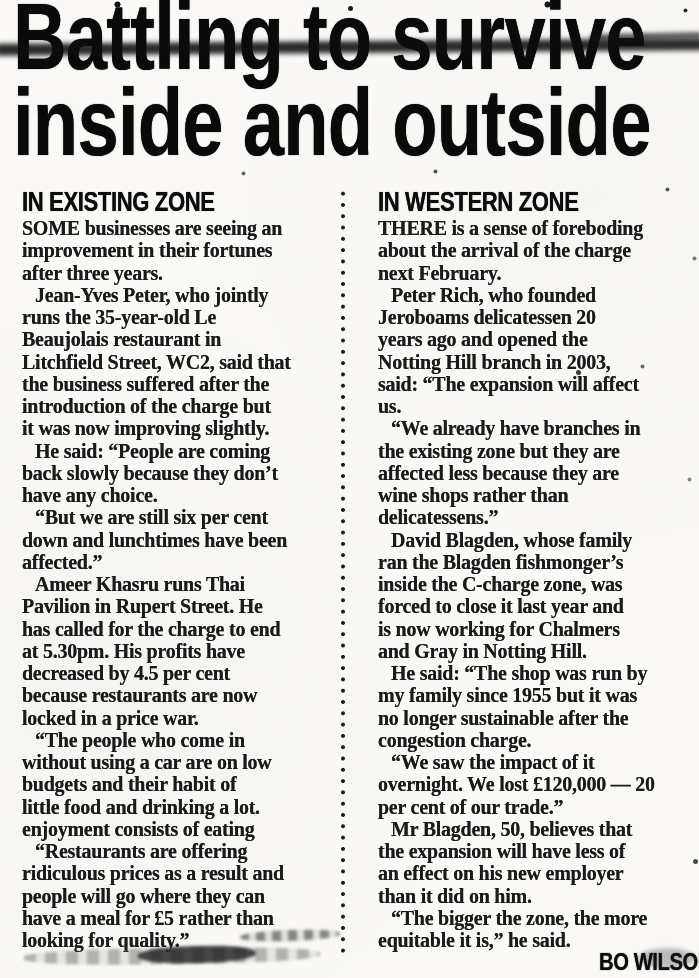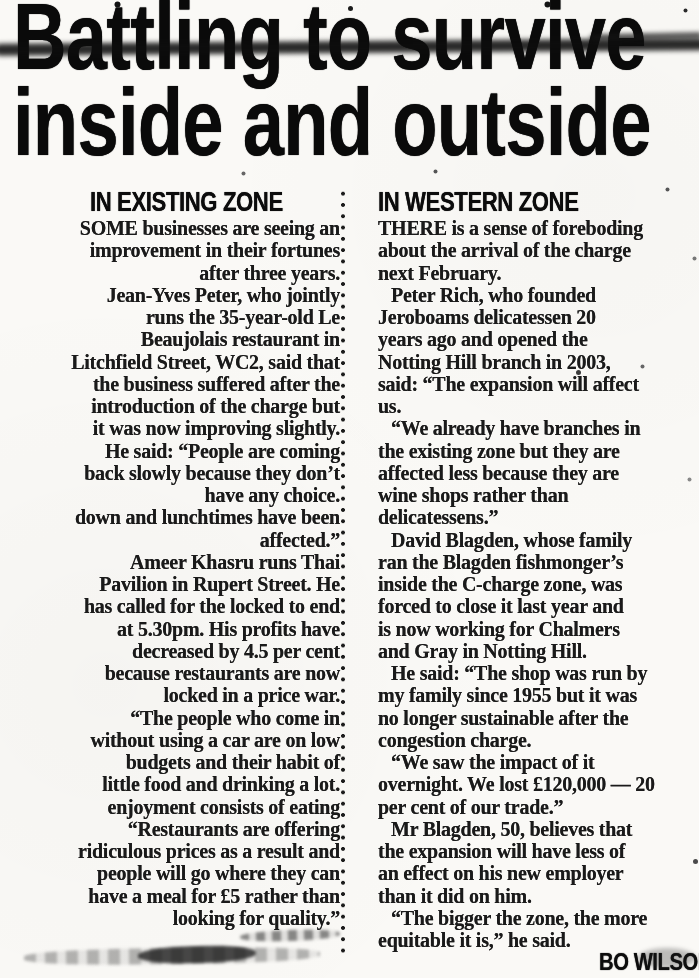--- a/index.html
+++ b/index.html
@@ -52,21 +52,21 @@
     top: 33px; left: 590px;
     width: 112px; height: 7px;
     background: rgba(20,20,20,0.65);
     border-radius: 4px;
     filter: blur(2px);
     transform: rotate(-1.2deg);
   }
 
   
   .col { position: absolute; top: 190px; }
-  .col-left  { left: 22px;  width: 318px; text-align: right; }
+  .col-left  { left: 22px;  width: 318px; }
   .col-right { left: 378px; width: 334px; }
 
   .col-header {
     font-family: "Liberation Sans", sans-serif;
     font-weight: 700;
     font-size: 27px;
     line-height: 24px;
     letter-spacing: -0.5px;
     color: #0c0c0c;
     white-space: nowrap;
@@ -194,25 +194,26 @@
         <div class="body-line indent">Jean-Yves Peter, who jointly</div>
         <div class="body-line">runs the 35-year-old Le</div>
         <div class="body-line">Beaujolais restaurant in</div>
         <div class="body-line">Litchfield Street, WC2, said that</div>
         <div class="body-line">the business suffered after the</div>
         <div class="body-line">introduction of the charge but</div>
         <div class="body-line">it was now improving slightly.</div>
         <div class="body-line indent">He said: “People are coming</div>
         <div class="body-line">back slowly because they don’t</div>
         <div class="body-line">have any choice.</div>
+        <div class="body-line indent">“But we are still six per cent</div>
         <div class="body-line">down and lunchtimes have been</div>
         <div class="body-line">affected.”</div>
         <div class="body-line indent">Ameer Khasru runs Thai</div>
         <div class="body-line">Pavilion in Rupert Street. He</div>
-        <div class="body-line">has called for the locked to end</div>
+        <div class="body-line">has called for the charge to end</div>
         <div class="body-line">at 5.30pm. His profits have</div>
         <div class="body-line">decreased by 4.5 per cent</div>
         <div class="body-line">because restaurants are now</div>
         <div class="body-line">locked in a price war.</div>
         <div class="body-line indent">“The people who come in</div>
         <div class="body-line">without using a car are on low</div>
         <div class="body-line">budgets and their habit of</div>
         <div class="body-line">little food and drinking a lot.</div>
         <div class="body-line">enjoyment consists of eating</div>
         <div class="body-line indent">“Restaurants are offering</div>

